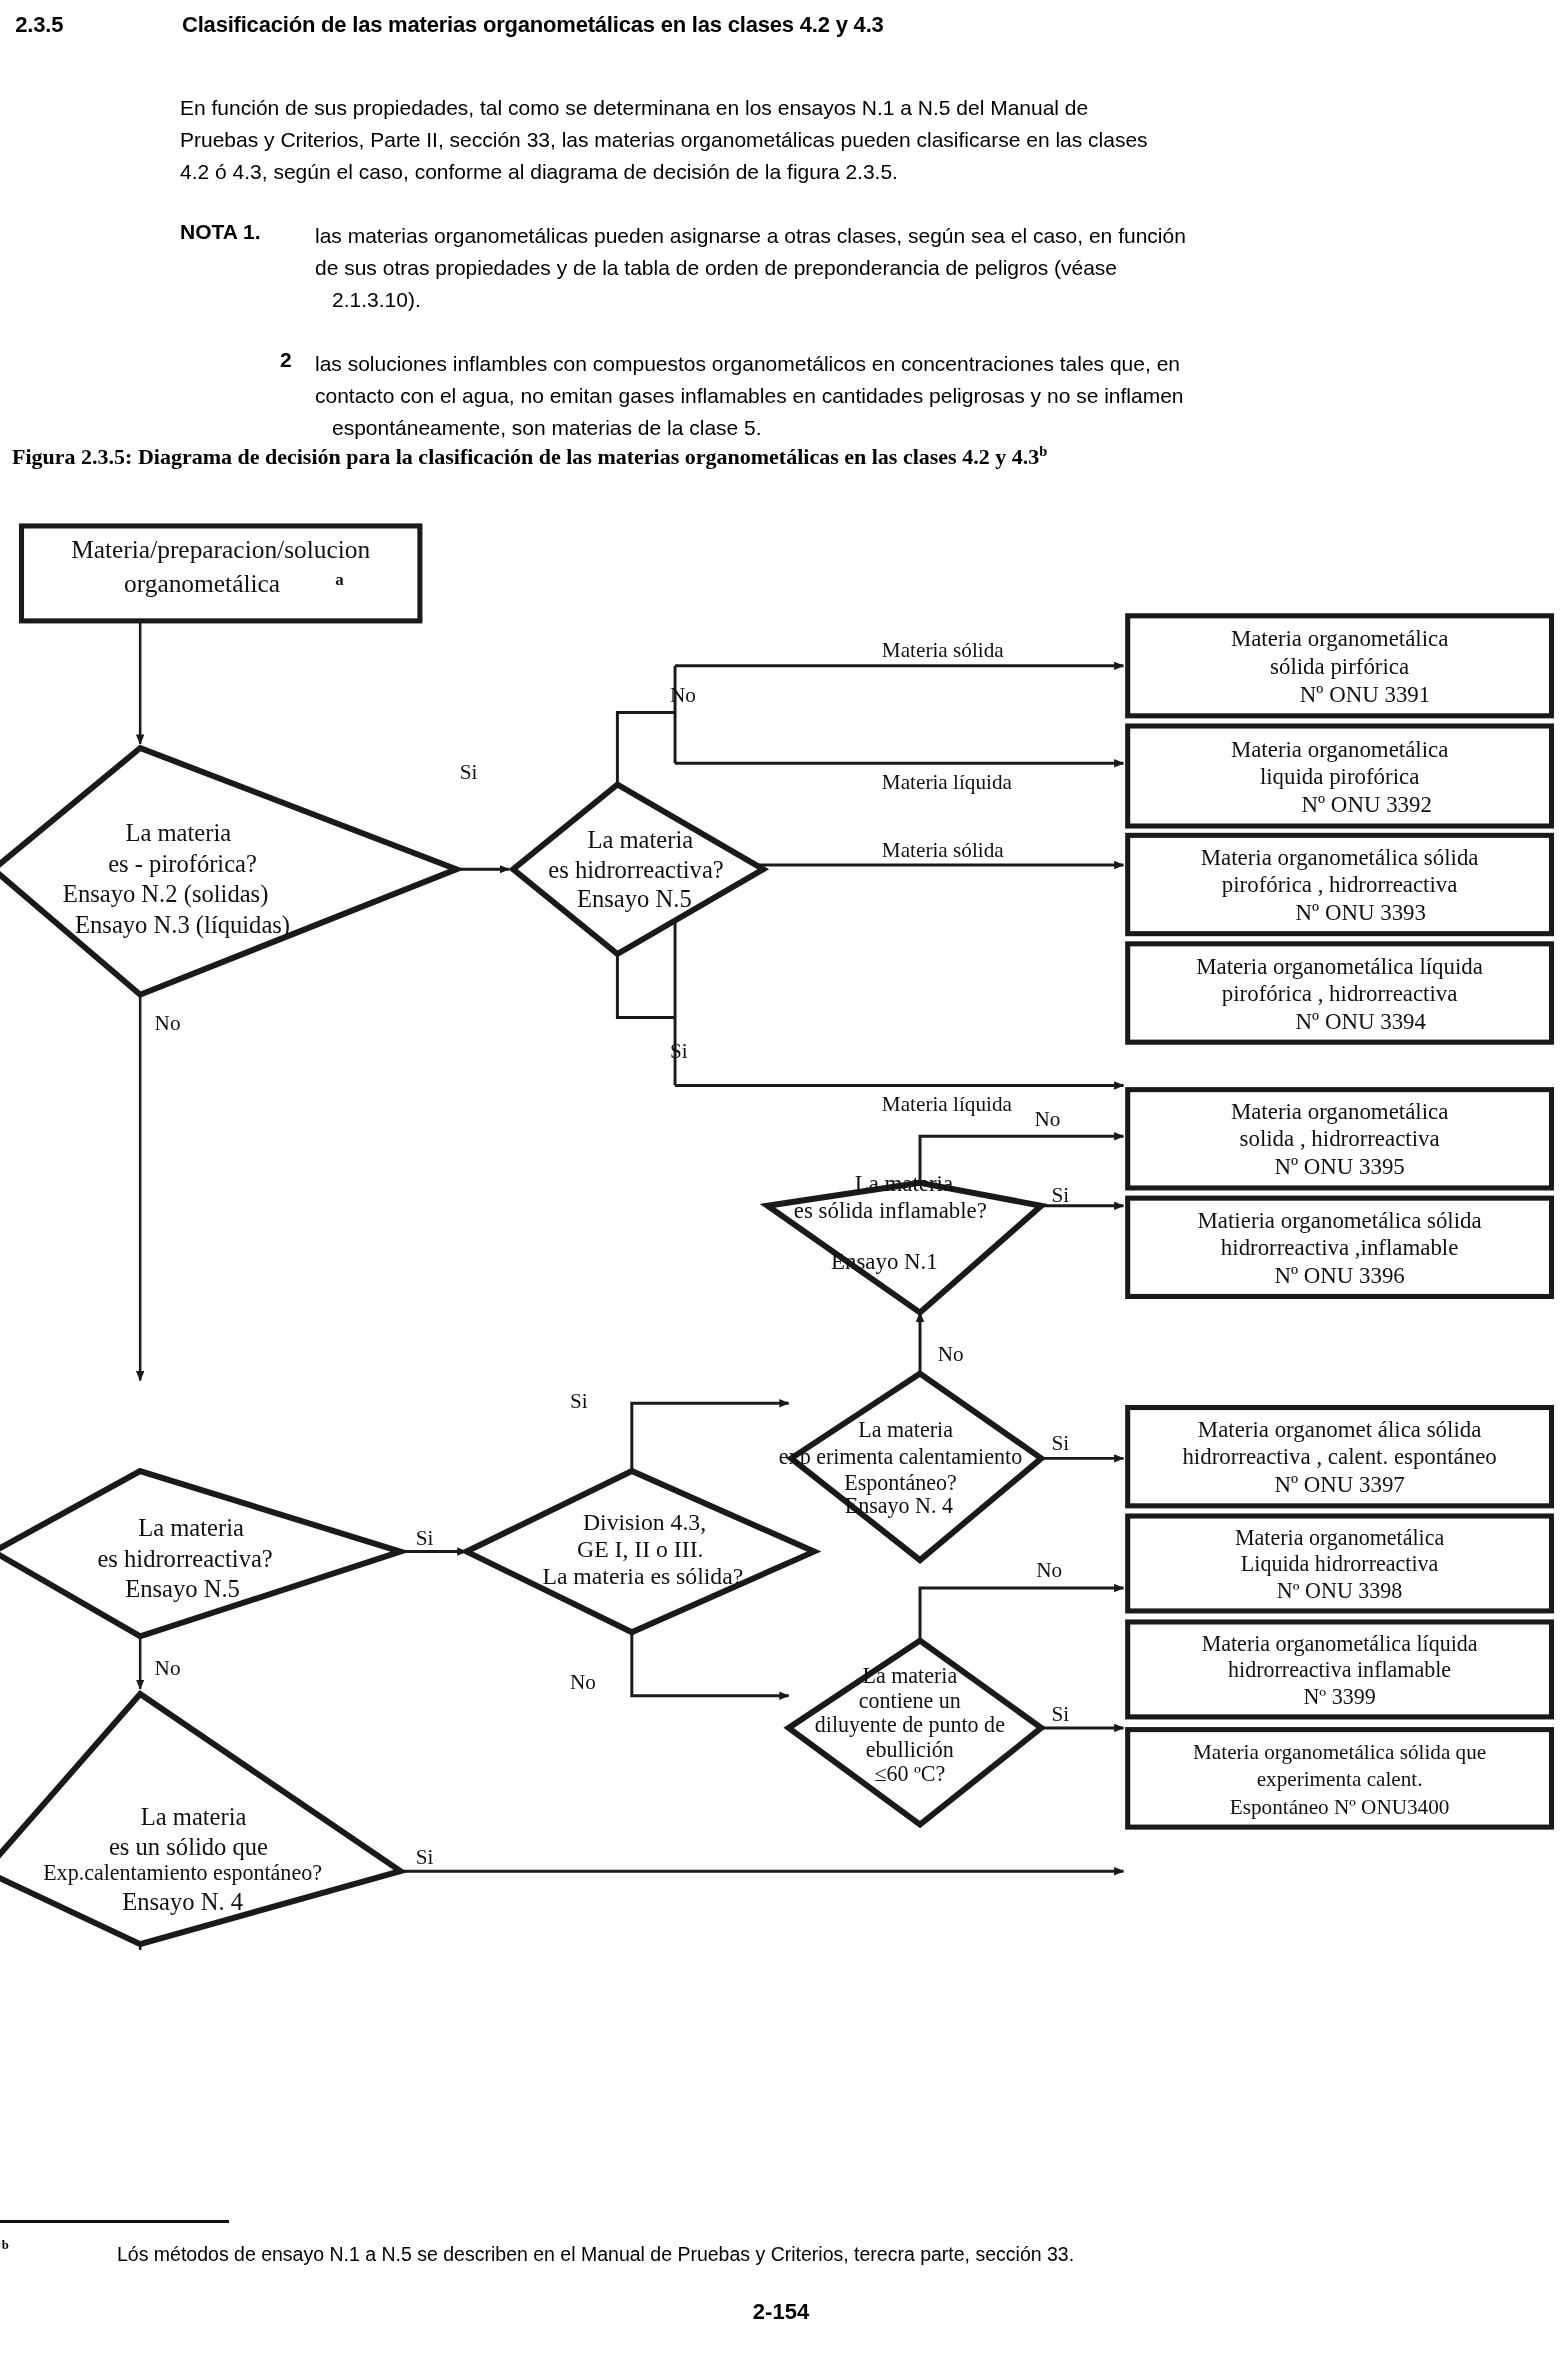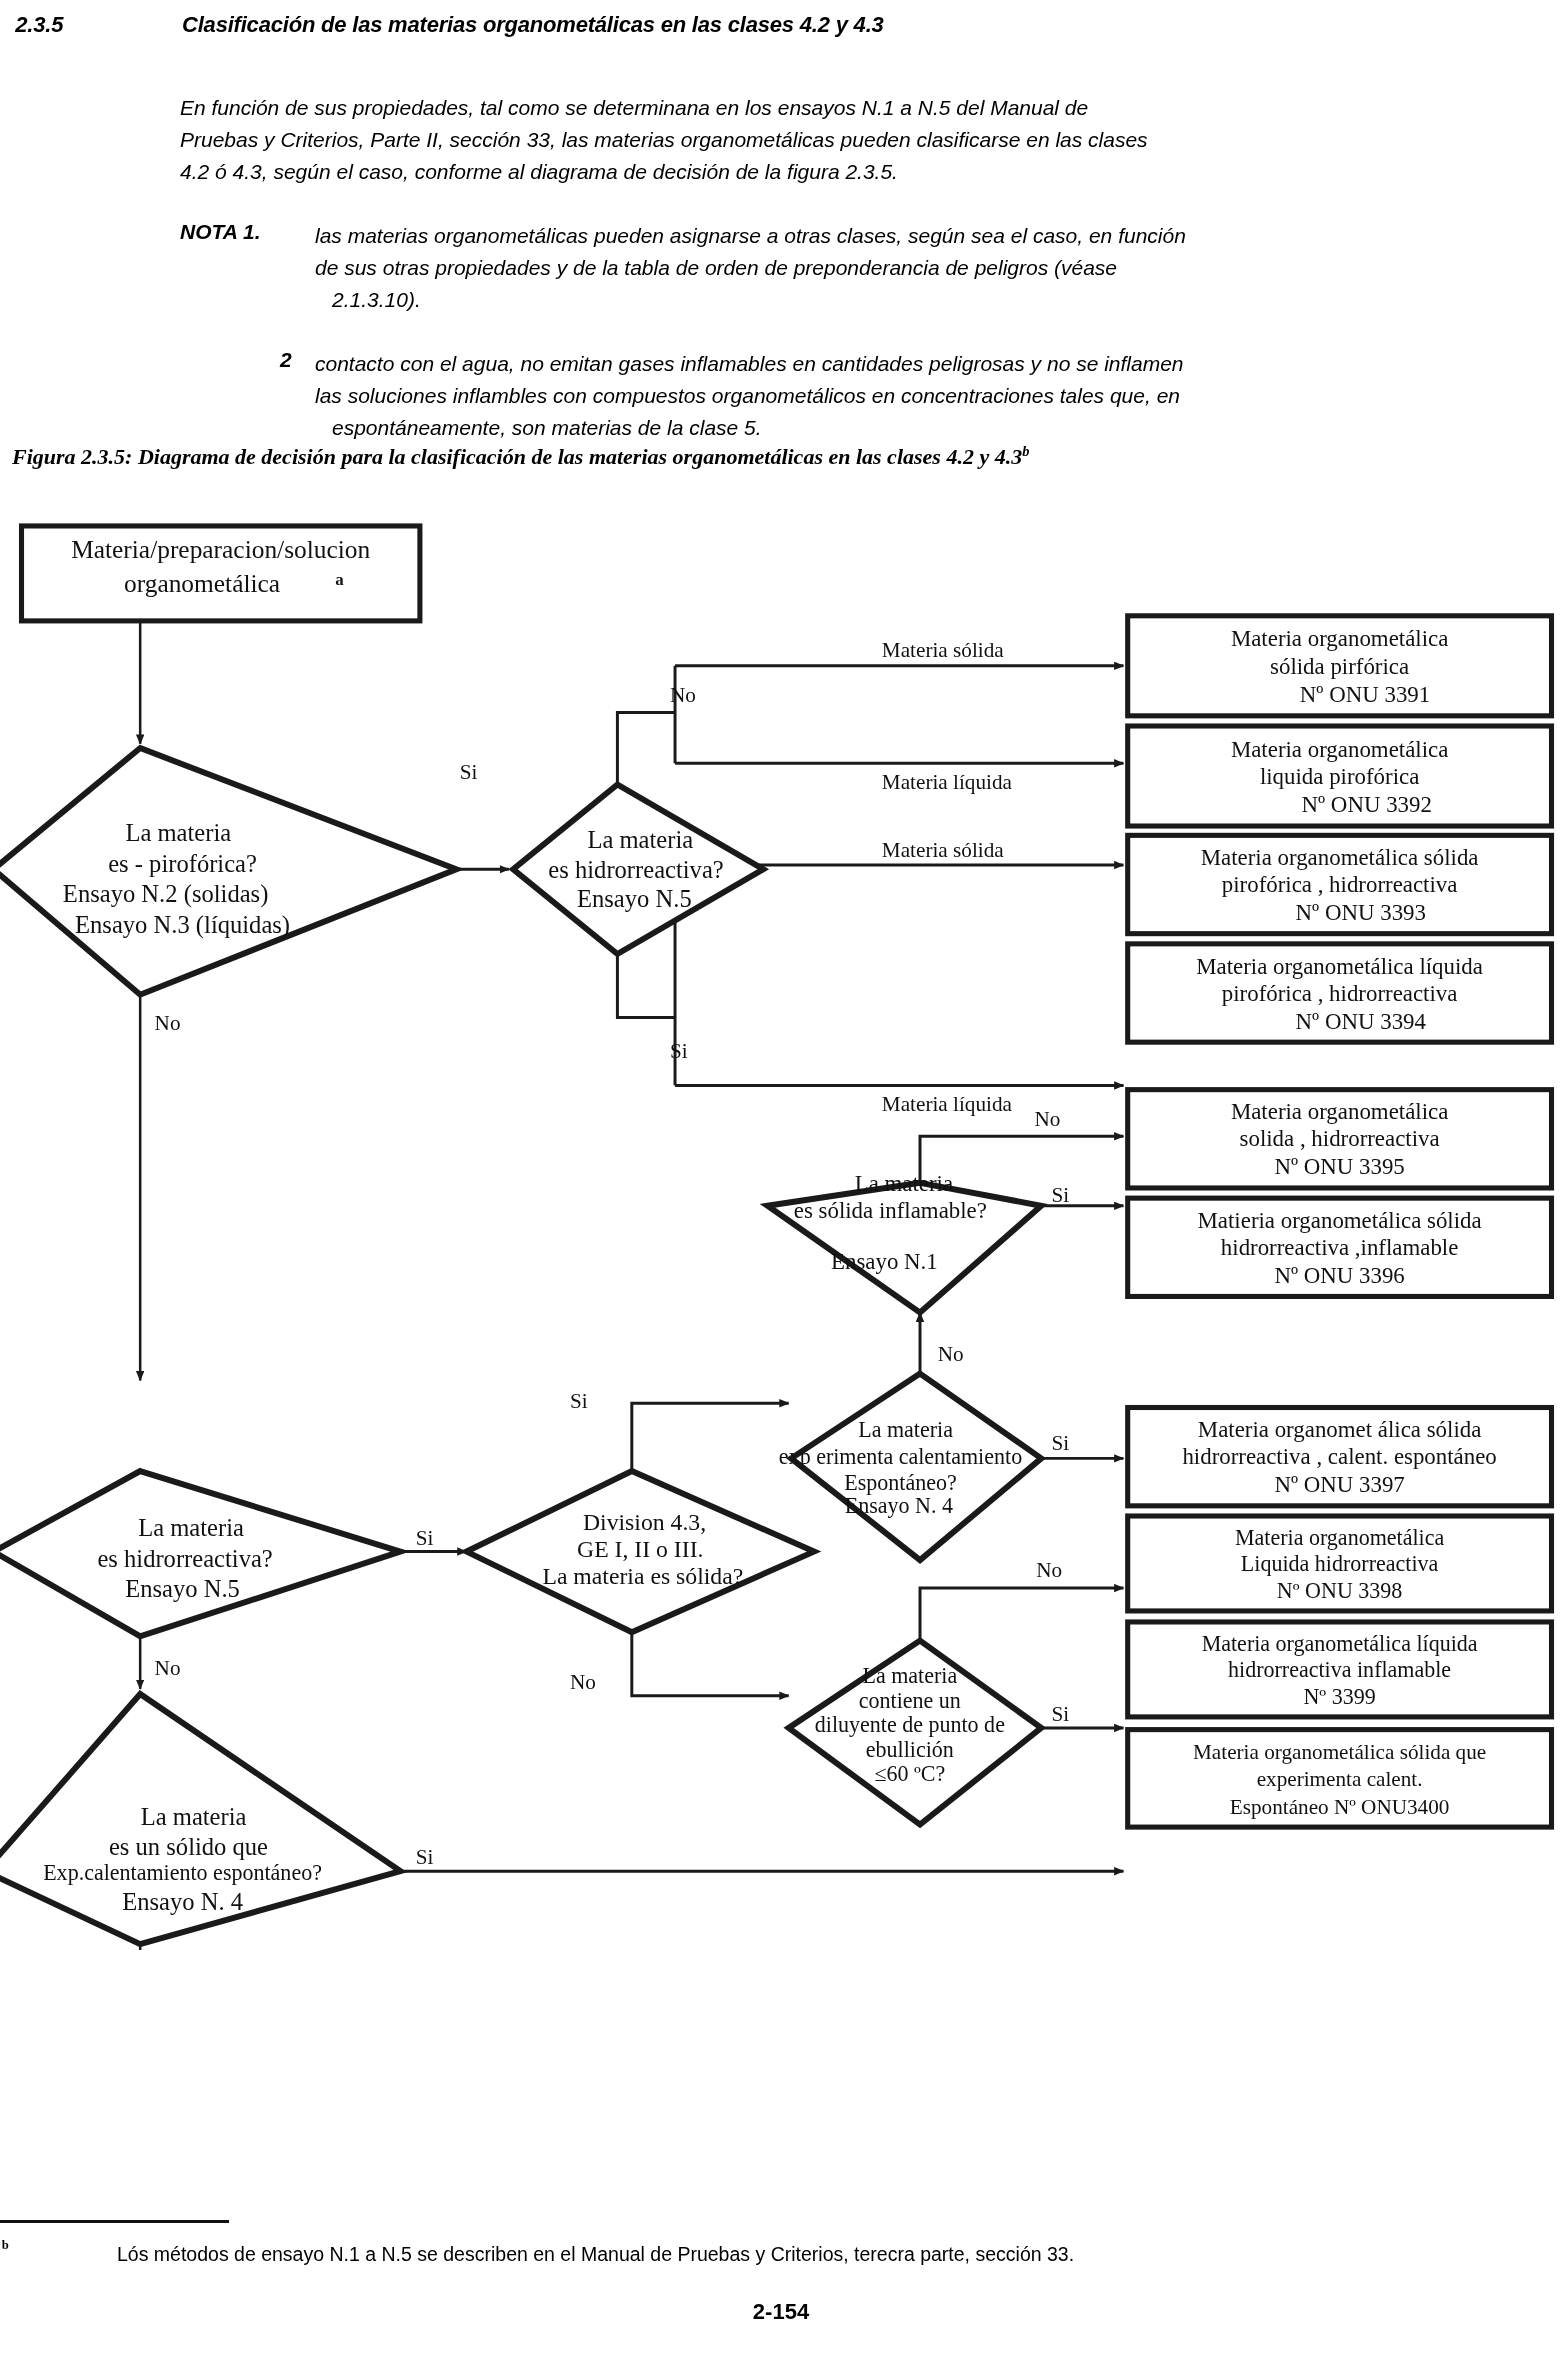--- a/index.html
+++ b/index.html
@@ -4,21 +4,21 @@
 <style>
   html,body{margin:0;padding:0;background:#fff;}
   body{
     width:1562px;height:2354px;position:relative;
     font-family:"Liberation Sans", sans-serif;
     color:#000;
     -webkit-font-smoothing:antialiased;
   }
 
   
-  #header{position:absolute;left:0;top:0;width:1492px;height:475px;font-style:italic;}
+  #header{position:absolute;left:0;top:0;width:1492px;height:475px;}
   .sec-num{position:absolute;left:15.3px;top:12px;font-weight:bold;font-size:22px;letter-spacing:-0.2px;}
   .sec-title{position:absolute;left:182px;top:12px;font-weight:bold;font-size:22px;letter-spacing:-0.2px;}
 
   .para{
     position:absolute;font-size:21px;line-height:32px;
     text-align:justify;text-justify:inter-word;
   }
   #p-intro{left:180px;top:92px;width:1327px;}
   #p-intro .lastline{text-align:left;}
 
@@ -70,22 +70,22 @@
 
   <div class="note-label" id="note1-label">NOTA 1.</div>
   <div class="note-body" id="note1-body">
     <div>las materias organometálicas pueden asignarse a otras clases, según sea el caso, en función</div>
     <div>de sus otras propiedades y de la tabla de orden de preponderancia de peligros (véase</div>
     <div class="ll">2.1.3.10).</div>
   </div>
 
   <div class="note-label" id="note2-label">2</div>
   <div class="note-body" id="note2-body">
+    <div>las soluciones inflambles con compuestos organometálicos en concentraciones tales que, en</div>
     <div>contacto con el agua, no emitan gases inflamables en cantidades peligrosas y no se inflamen</div>
-    <div>las soluciones inflambles con compuestos organometálicos en concentraciones tales que, en</div>
     <div class="ll">espontáneamente, son materias de la clase 5.</div>
   </div>
 
   <div id="fig-caption"><span>Figura 2.3.5: Diagrama de decisión para la clasificación de las materias organometálicas en las clases 4.2 y 4.3</span><sup>b</sup></div>
 </div>
 
 <div id="chart">
 <svg width="1562" height="1441" viewBox="0 0 1842 1700" xmlns="http://www.w3.org/2000/svg">
   <defs>
     <marker id="ah" markerWidth="12" markerHeight="12" refX="11" refY="5" orient="auto" markerUnits="userSpaceOnUse">

